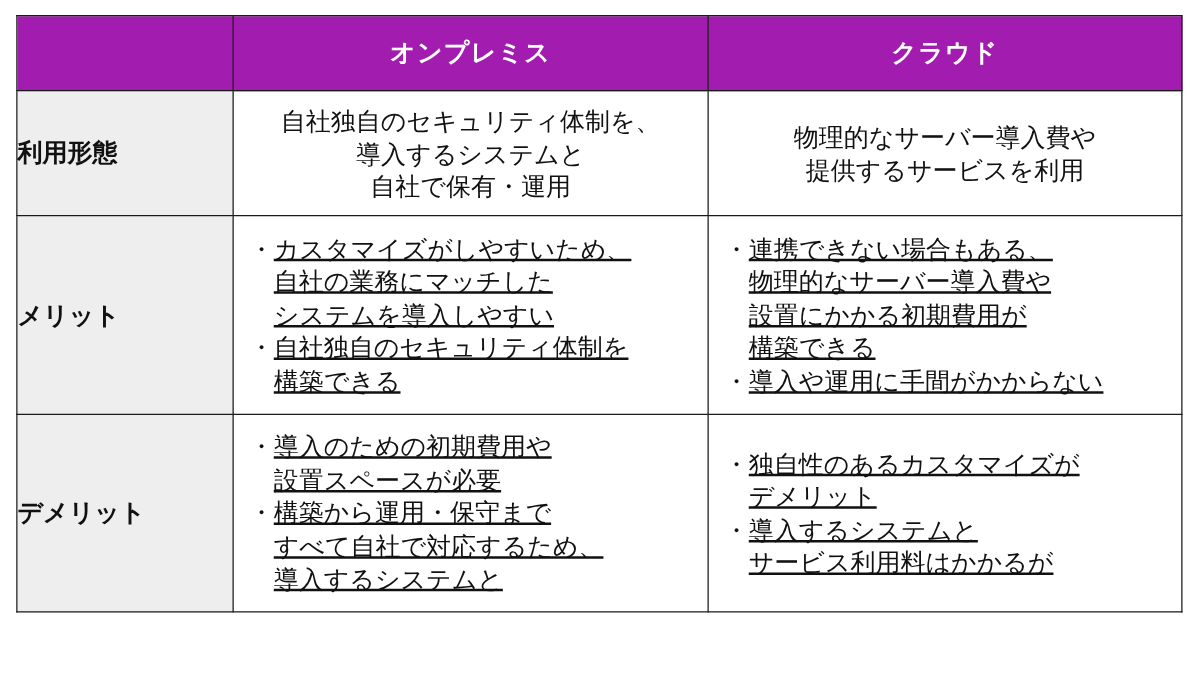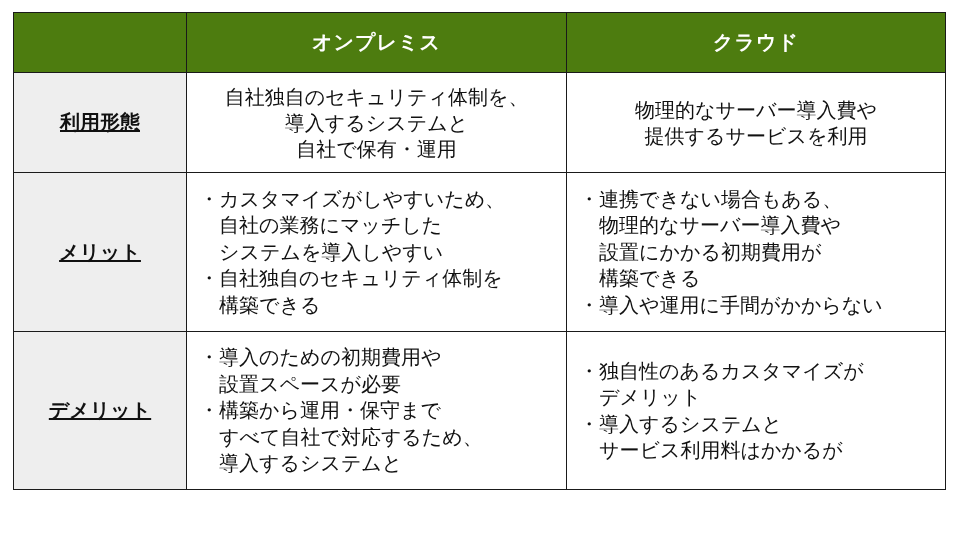--- a/index.html
+++ b/index.html
@@ -27,33 +27,32 @@
       color: #111111;
     }
     col.c1 { width: 173px; }
     col.c2 { width: 380px; }
     col.c3 { width: 379px; }
     tr.hdr { height: 60px; }
     tr.r1 { height: 100px; }
     tr.r2 { height: 159px; }
     tr.r3 { height: 158px; }
     .hdr th {
-      background: #4d7c0f;
+      background: #a21caf;
       color: #ffffff;
       font-weight: bold;
       font-size: 20px;
       text-align: center;
       letter-spacing: 1px;
     }
     .rowhead {
       background: #eeeeee;
       font-weight: bold;
       font-size: 20px;
-      text-align: center;
-      text-decoration: underline;
+      text-align: left;
     }
     .center-cell {
       text-align: center;
       font-size: 20px;
       line-height: 26px;
     }
     .center-cell div { white-space: nowrap; }
     .list-cell {
       font-size: 20px;
       line-height: 26.5px;
@@ -61,21 +60,21 @@
     }
     .bullet-item {
       display: flex;
       align-items: flex-start;
     }
     .bullet {
       width: 20px;
       flex: 0 0 20px;
       text-align: center;
     }
-    .lines div { white-space: nowrap; }
+    .lines div { white-space: nowrap; text-decoration: underline; }
   </style>
 </head>
 <body>
 
 <table class="table">
   <colgroup>
     <col class="c1">
       <col class="c2">
       <col class="c3">
   </colgroup>

